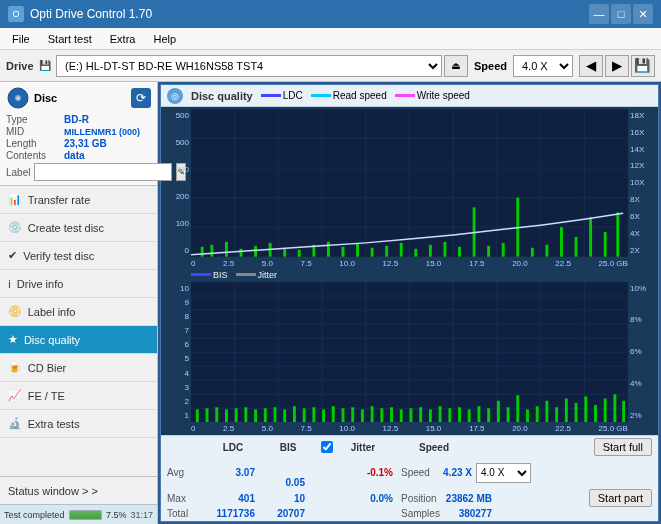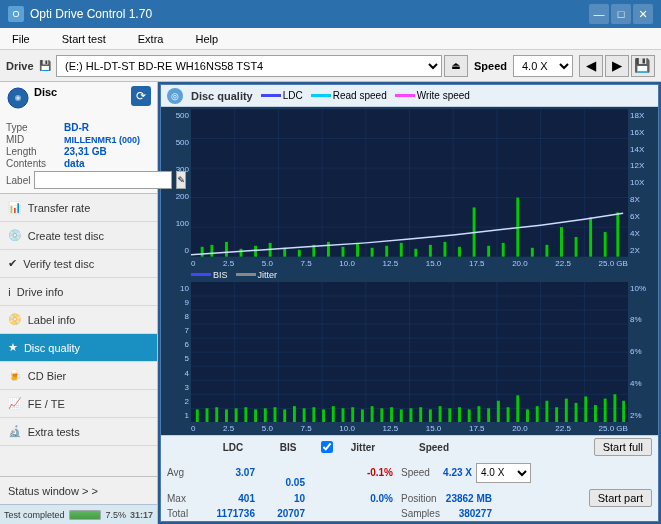--- a/index.html
+++ b/index.html
@@ -22,21 +22,21 @@
     .title-btn { width: 20px; height: 20px; background: rgba(255,255,255,0.2); border: none; color: white; cursor: pointer; font-size: 11px; display: flex; align-items: center; justify-content: center; border-radius: 2px; }
 
     
     .menu-bar {
       background: #f8f8f8;
       border-bottom: 1px solid #d0d0d0;
       height: 22px;
       display: flex;
       align-items: center;
       padding: 0 4px;
-      gap: 16px;
+      gap: 2px;
     }
     .menu-item {
       padding: 2px 8px;
       cursor: pointer;
       border-radius: 2px;
       font-size: 11px;
     }
 
     
     .drive-bar {
@@ -102,22 +102,23 @@
 
     
     .disc-panel {
       background: #f8f8f8;
       border-bottom: 1px solid #c0c0c0;
       padding: 4px 6px;
       position: relative;
     }
     .disc-header {
       display: flex;
+      align-items: center;
       gap: 4px;
-      margin-bottom: 12px;
+      margin-bottom: 4px;
     }
     .disc-icon { width: 24px; height: 24px; }
     .disc-row { display: flex; align-items: center; margin-bottom: 1px; gap: 0; }
     .disc-key { width: 58px; font-size: 10px; color: #555; }
     .disc-val { font-size: 10px; color: #0055cc; font-weight: bold; }
     .disc-label-row { display: flex; align-items: center; gap: 4px; margin-top: 2px; }
     .disc-label-input { flex: 1; height: 18px; border: 1px solid #a0a0a0; font-size: 10px; padding: 0 2px; }
     .disc-label-btn { width: 18px; height: 18px; background: #e8e8e8; border: 1px solid #a0a0a0; cursor: pointer; display: flex; align-items: center; justify-content: center; font-size: 9px; }
 
     
@@ -354,21 +355,21 @@
     <div class="sidebar-status">
       <span>Status window &gt; &gt;</span>
     </div>
 
     <div style="height:20px; background:#d8e8f0; border-top:1px solid #b0c0d0; display:flex; align-items:center; padding:0 4px; gap:4px;">
       <span style="font-size:9px; color:#333;">Test completed</span>
       <div style="flex:1; height:10px; background:#c0c8d0; border:1px solid #a0a8b0; border-radius:1px;">
         <div id="sidebar-progress-fill" style="height:100%; background:linear-gradient(to bottom,#5cb85c,#4a9a4a); border-radius:1px; width:100%;"></div>
       </div>
       <span style="font-size:9px; color:#333;">7.5%</span>
-      <span style="font-size:9px; color:#555;font-weight:bold;">31:17</span>
+      <span style="font-size:9px; color:#555;">31:17</span>
     </div>
   </div>
 
   <div class="main-content">
 
     <div class="chart-panel">
 
       <div class="chart-header">
         <div class="chart-icon">◎</div>
         <span class="chart-title">Disc quality</span>

